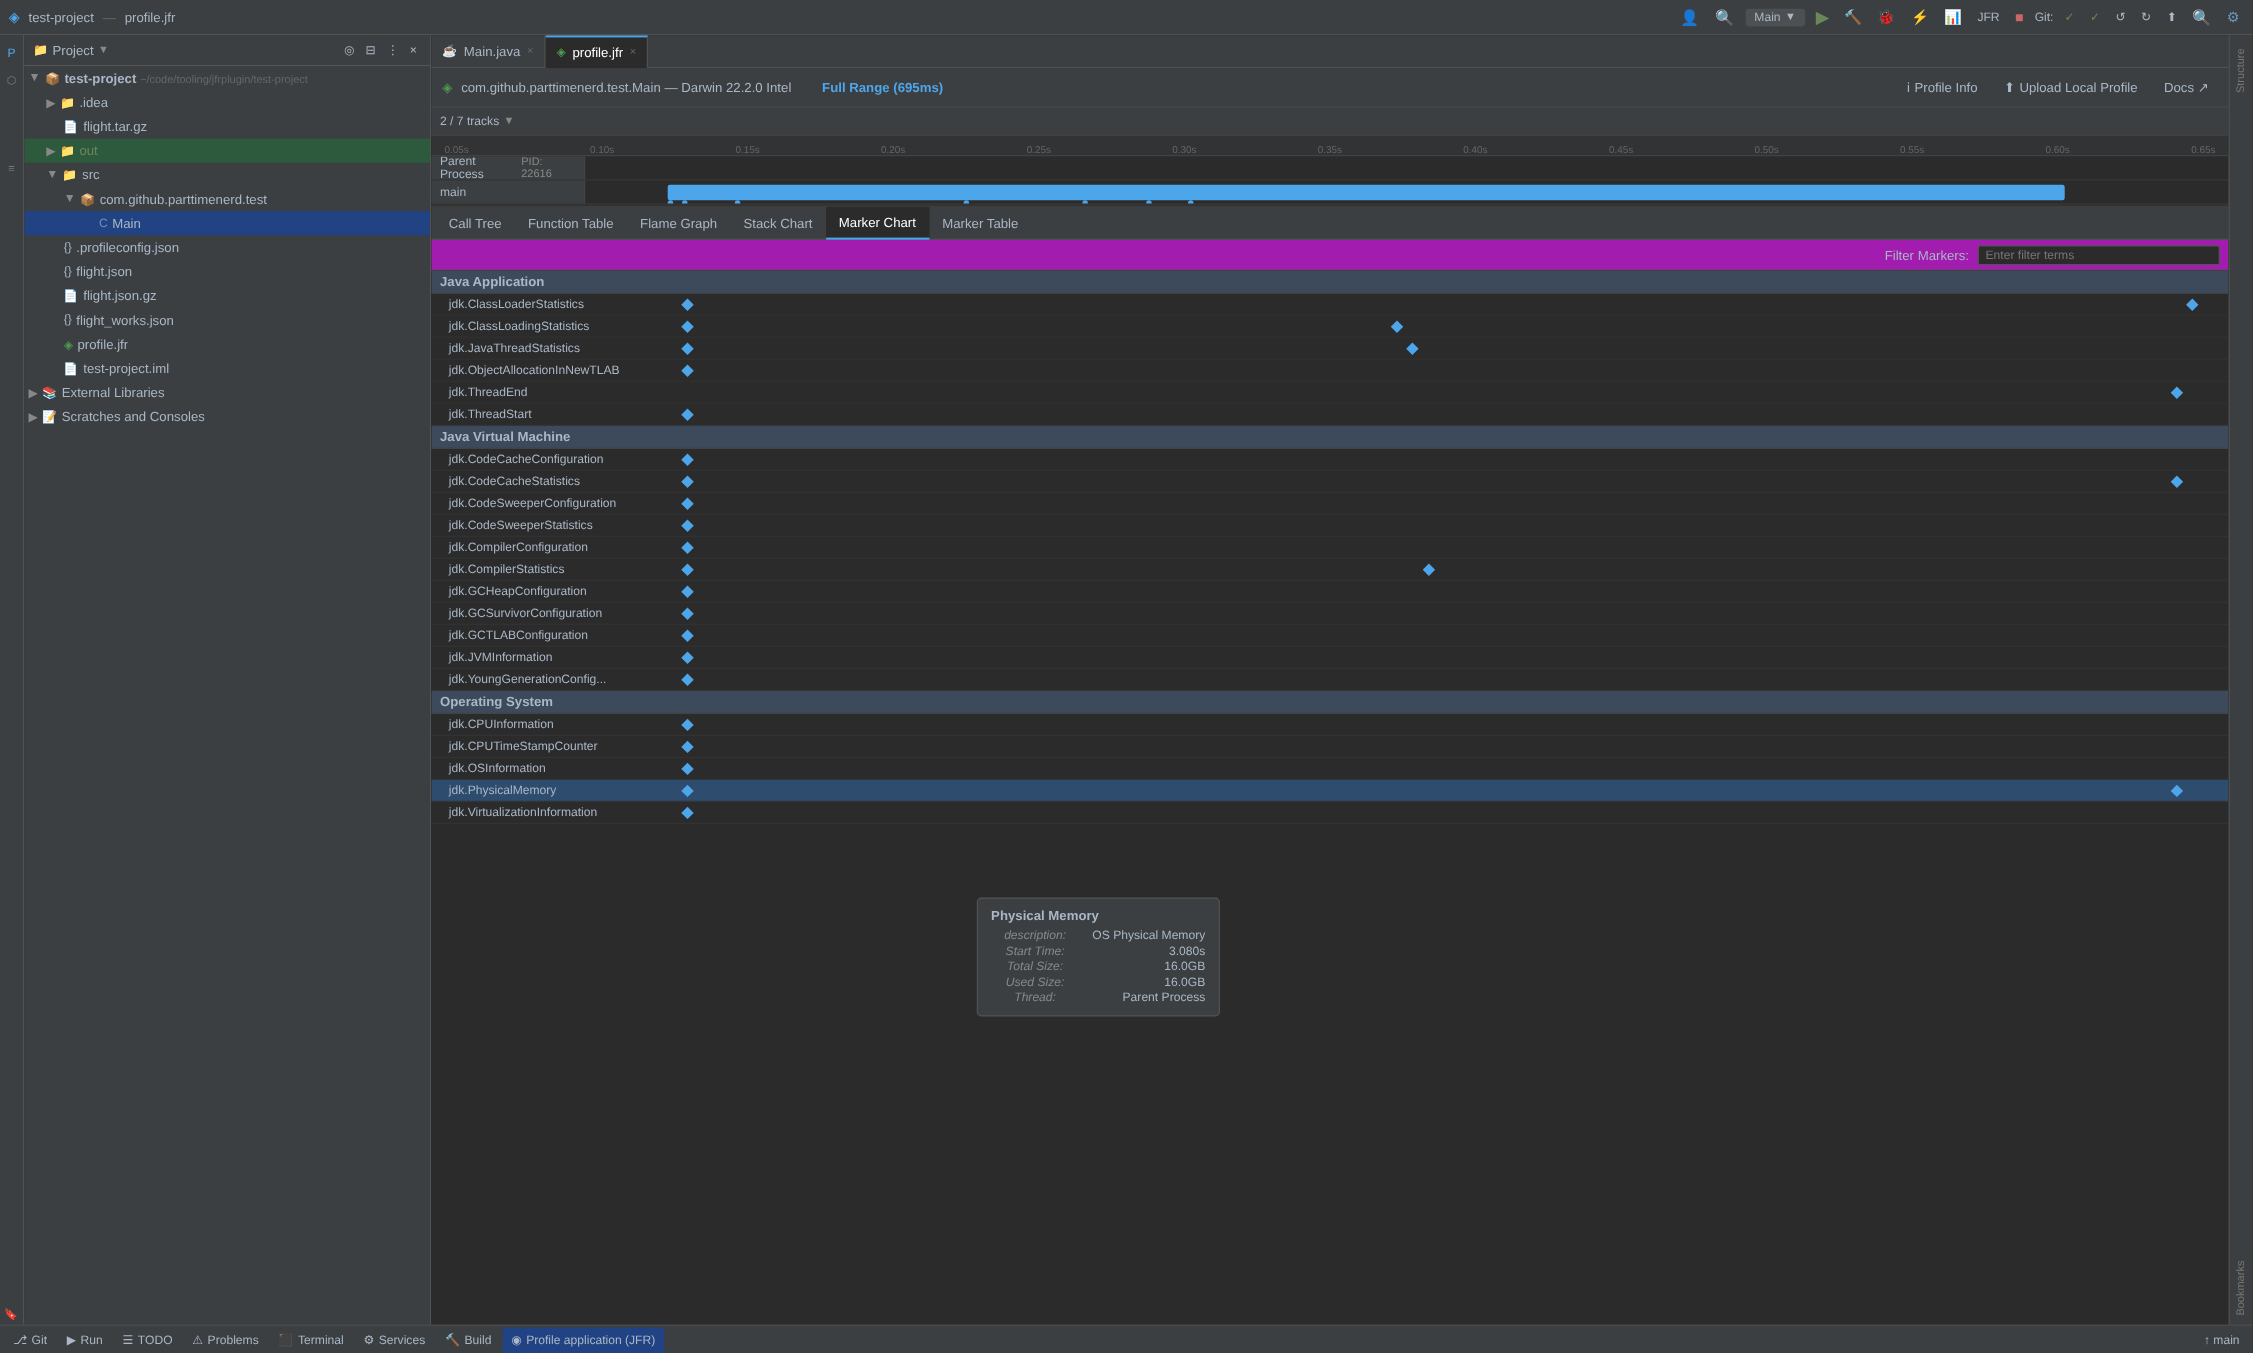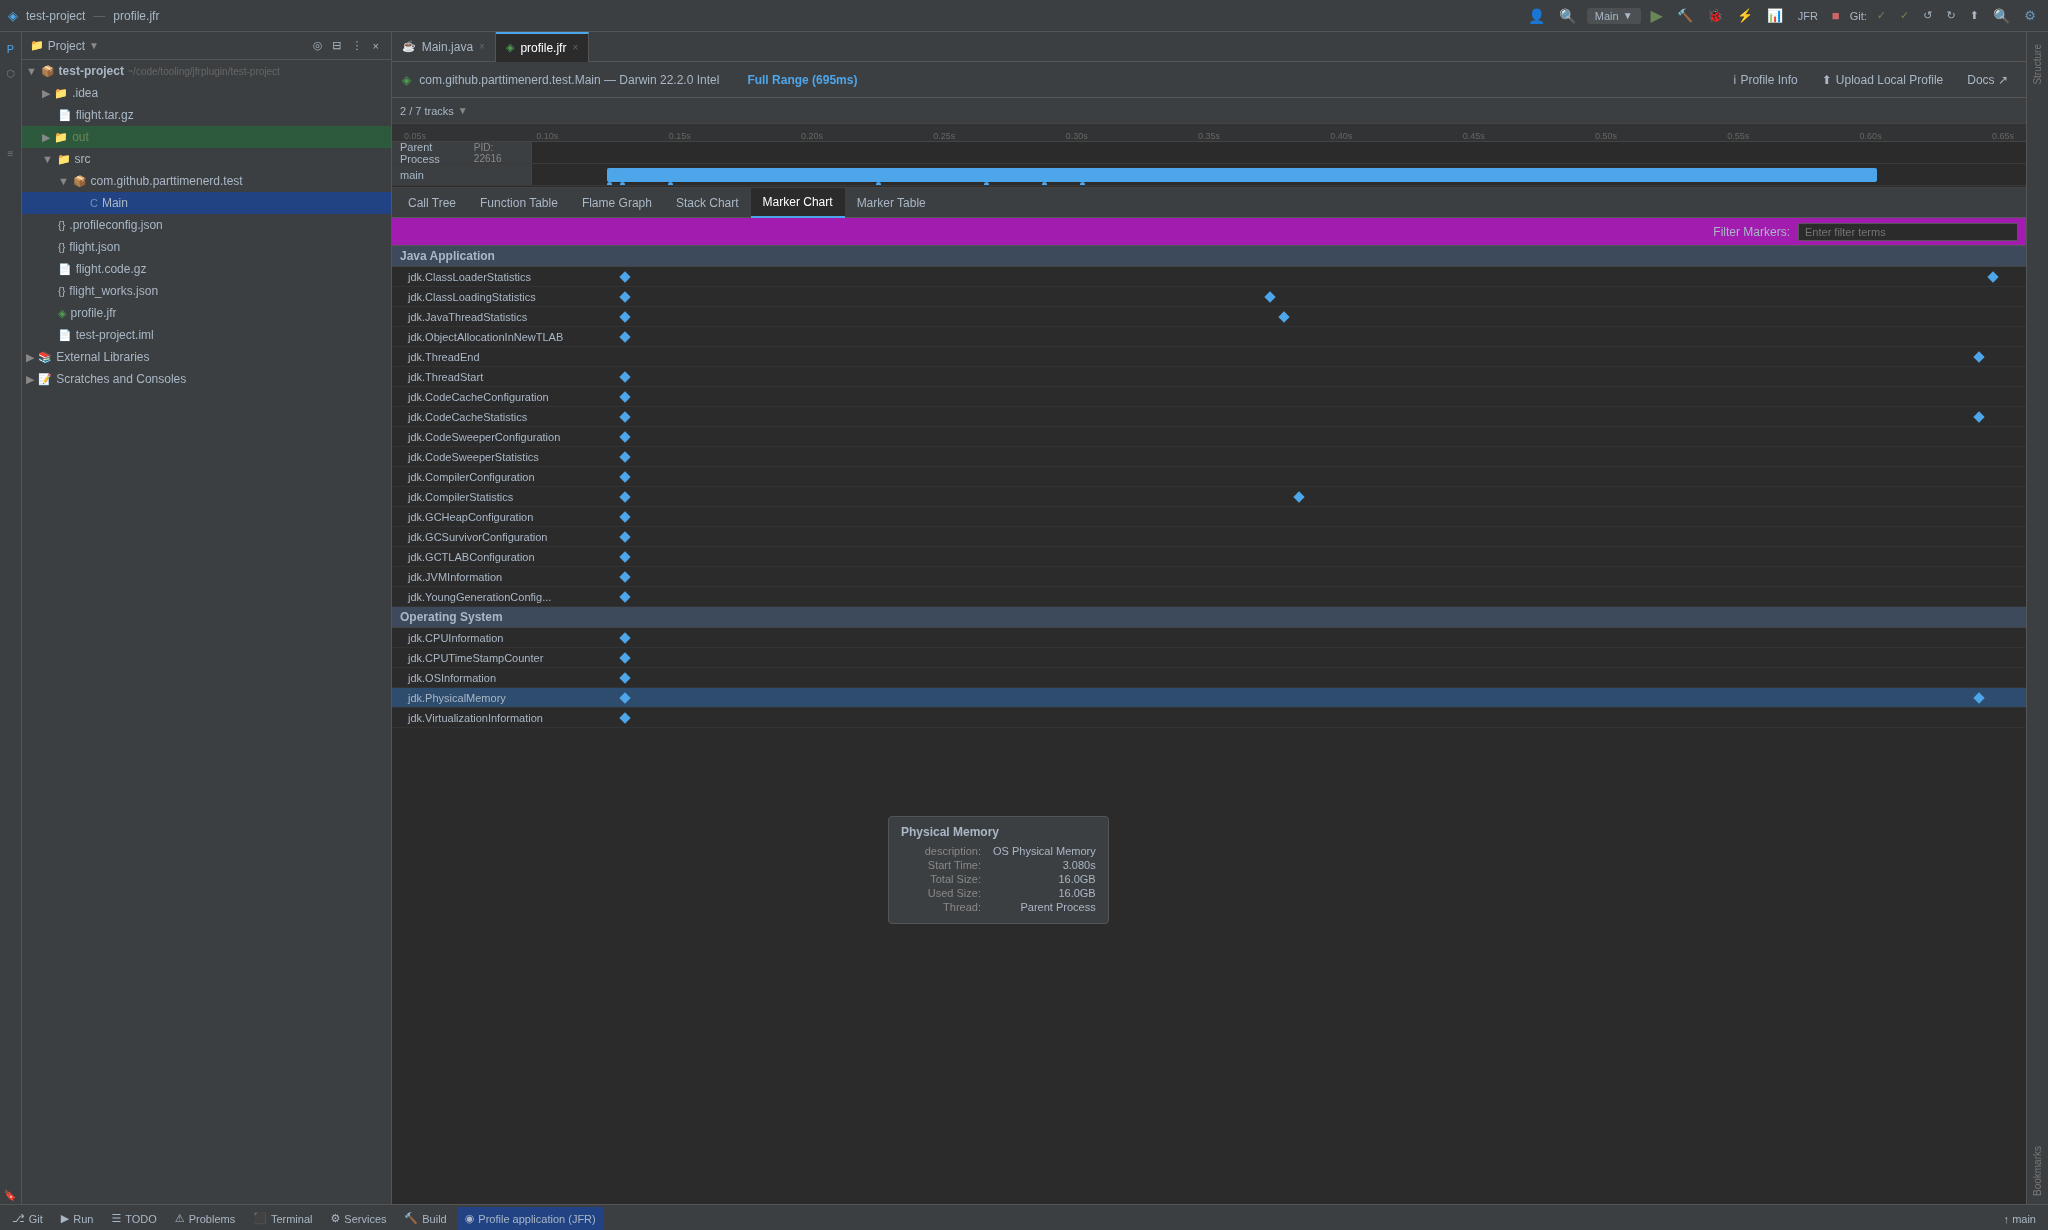--- a/index.html
+++ b/index.html
@@ -70,21 +70,21 @@
     .marker-section-header { background: #3c4a5c; color: #a9b7c6; font-size: 12px; font-weight: bold; padding: 3px 8px; border-bottom: 1px solid #444; }
     .marker-row { display: flex; align-items: center; height: 20px; border-bottom: 1px solid #333; cursor: pointer; }
     .marker-row.selected { background: #2e4c6e; }
     .marker-row .row-label { width: 200px; flex-shrink: 0; padding: 0 8px 0 16px; font-size: 11px; color: #a9b7c6; }
     .marker-row .row-chart { flex: 1; height: 100%; position: relative; }
     
     
     #tooltip { position: absolute; background: #3c3f41; border: 1px solid #555; border-radius: 4px; padding: 8px 12px; font-size: 11px; z-index: 100; left: 496px; top: 570px; min-width: 180px; }
     #tooltip .tooltip-title { font-size: 12px; font-weight: bold; color: #a9b7c6; margin-bottom: 6px; }
     #tooltip .tooltip-row { display: flex; justify-content: space-between; gap: 12px; margin-bottom: 2px; }
-    #tooltip .tooltip-key { color: #888; text-align: right; min-width: 80px; }
+    #tooltip .tooltip-key { color: #888; text-align: center; min-width: 80px; font-style: italic; }
     #tooltip .tooltip-val { color: #a9b7c6; }
     
     
     #bottom-toolbar { height: 28px; background: #3c3f41; border-top: 1px solid #555; display: flex; align-items: center; padding: 0 4px; gap: 2px; }
     .bottom-tool-btn { background: none; border: none; color: #a9b7c6; cursor: pointer; font-size: 11px; padding: 2px 8px; display: flex; align-items: center; gap: 4px; height: 24px; border-radius: 2px; }
     .bottom-tool-btn.active { background: #214283; }
     
     
     #right-vtabs { width: 22px; background: #3c3f41; border-left: 1px solid #555; display: flex; flex-direction: column; align-items: center; padding-top: 4px; }
     .vtab { writing-mode: vertical-rl; transform: rotate(180deg); font-size: 10px; color: #777; padding: 8px 4px; cursor: pointer; }
@@ -194,21 +194,21 @@
         <span class="label">.profileconfig.json</span>
       </div>
       <div class="tree-item" style="padding-left:20px;">
         <span class="indent"></span>
         <span class="icon" style="color:#a9b7c6;">{}</span>
         <span class="label">flight.json</span>
       </div>
       <div class="tree-item" style="padding-left:20px;">
         <span class="indent"></span>
         <span class="icon" style="color:#a9b7c6;">📄</span>
-        <span class="label">flight.code.gz</span>
+        <span class="label">flight.json.gz</span>
       </div>
       <div class="tree-item" style="padding-left:20px;">
         <span class="indent"></span>
         <span class="icon" style="color:#a9b7c6;">{}</span>
         <span class="label">flight_works.json</span>
       </div>
       <div class="tree-item" style="padding-left:20px;">
         <span class="indent"></span>
         <span class="icon" style="color:#4e9a50;">◈</span>
         <span class="label">profile.jfr</span>
@@ -384,20 +384,23 @@
             <div style="position:absolute;right:3%;top:50%;transform:translateY(-50%) rotate(45deg);width:8px;height:8px;background:#4ea6ea;"></div>
           </div>
         </div>
         <div class="marker-row">
           <div class="row-label"><span>jdk.ThreadStart</span></div>
           <div class="row-chart">
             <div style="position:absolute;left:2%;top:50%;transform:translateY(-50%) rotate(45deg);width:8px;height:8px;background:#4ea6ea;"></div>
           </div>
         </div>
 
+        <div class="marker-section-header">
+          <span>Java Virtual Machine</span>
+        </div>
 
         <div class="marker-row">
           <div class="row-label"><span>jdk.CodeCacheConfiguration</span></div>
           <div class="row-chart">
               <div style="position:absolute;left:2%;top:50%;transform:translateY(-50%) rotate(45deg);width:8px;height:8px;background:#4ea6ea;"></div>
             </div>
         </div>
         <div class="marker-row">
           <div class="row-label"><span>jdk.CodeCacheStatistics</span></div>
           <div class="row-chart">

